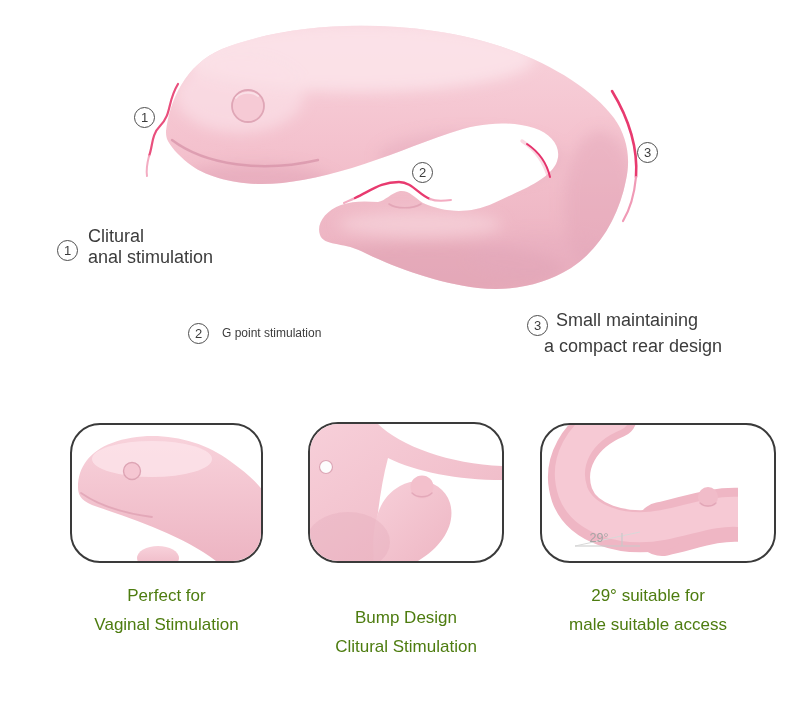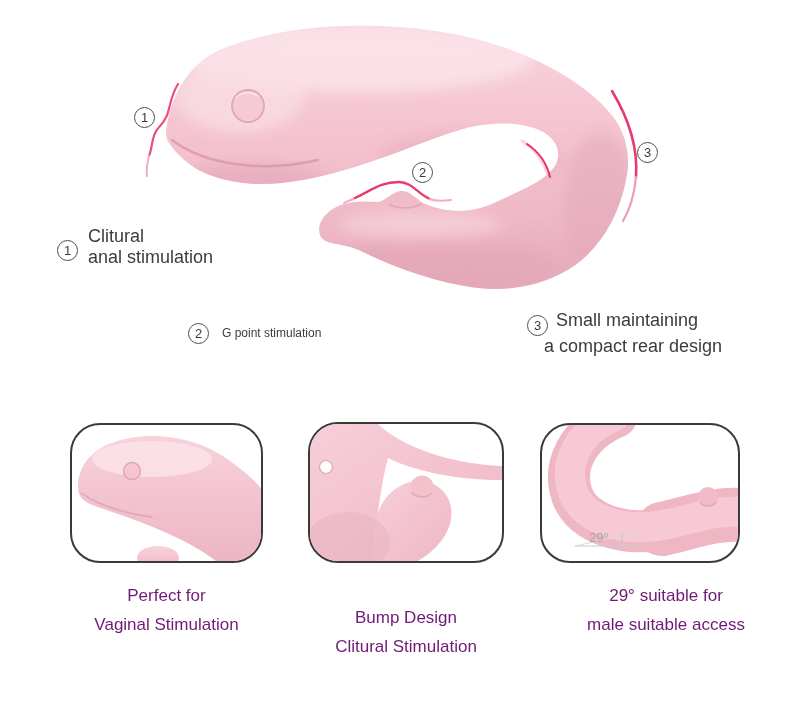--- a/index.html
+++ b/index.html
@@ -22,21 +22,21 @@
   .co2-text{left:222px;top:323px;font-size:12px;line-height:21px;}
   .co3-text{left:556px;top:307px;font-size:18px;line-height:26px;}
   .co3-text .line2{margin-left:-12px;}
   
   .panel{
     position:absolute;box-sizing:border-box;border:2px solid #3a3a3a;
     border-radius:30px;background:#fff;overflow:hidden;
   }
   .panel svg{display:block;}
   .caption{
-    position:absolute;text-align:center;font-size:17px;line-height:28.5px;color:#701a75;
+    position:absolute;text-align:center;font-size:17px;line-height:28.5px;color:#4d7c0f;
   }
 </style>
 </head>
 <body>
 
 <div class="stage">
 
   <svg class="fig-svg" width="800" height="420" viewBox="0 0 800 420" aria-hidden="true">
     <defs>
       <linearGradient id="bodyGrad" x1="0" y1="0" x2="0" y2="1">
@@ -181,35 +181,35 @@
       <circle cx="112" cy="63" r="11.5" fill="#f3c0cc"></circle>
       <path d="M 102,69 C 107,74 117,74 122,69" fill="none" stroke="#d897ab" stroke-width="1.5" opacity="0.6" stroke-linecap="round"></path>
       <circle cx="16" cy="43" r="6.5" fill="#fdfdfd" stroke="#dca6b5" stroke-width="1.2"></circle>
     </svg>
   </div>
   <div class="caption" style="left:308px;top:604px;width:196px;">
     <span class="line" style="display:block;">Bump Design</span>
     <span class="line" style="display:block;">Clitural Stimulation</span>
   </div>
 
-  <div class="panel" style="left:540px;top:423px;width:200px;height:140px;">
+  <div class="panel" style="left:540px;top:423px;width:236px;height:140px;">
     <svg width="196" height="136" viewBox="0 0 196 136">
       <g fill="none" stroke-linecap="round">
         <path d="M 120,104 C 148,98 172,88 200,90" stroke="#efb6c4" stroke-width="54"></path>
         <path d="M 74,-8 C 36,8 20,40 30,70 C 40,98 80,112 122,104" stroke="#efb6c4" stroke-width="42"></path>
         <path d="M 73,-9 C 36,6 21,38 31,67 C 41,94 80,108 121,100 C 148,95 172,85 198,87" stroke="#f6c9d4" stroke-width="30"></path>
       </g>
       <circle cx="166" cy="72" r="10" fill="#f1bcc9"></circle>
       <path d="M 158,78 C 162,82 170,82 174,78" fill="none" stroke="#d897ab" stroke-width="1.4" opacity="0.6" stroke-linecap="round"></path>
       <g>
         <line x1="33" y1="121" x2="98" y2="121" stroke="#c9c9c9" stroke-width="1.2"></line>
         <line x1="33" y1="121" x2="98" y2="107" stroke="#d8d8d8" stroke-width="1"></line>
         <line x1="80" y1="108" x2="80" y2="121" stroke="#c9c9c9" stroke-width="1.2"></line>
         <text x="57" y="117" text-anchor="middle" font-size="12.5" fill="#a5a5a5" font-family="Liberation Sans, sans-serif">29°</text>
       </g>
     </svg>
   </div>
-  <div class="caption" style="left:566px;top:582px;width:200px;">
+  <div class="caption" style="left:548px;top:582px;width:200px;">
     <span class="line" style="display:block;">29° suitable for</span>
     <span class="line" style="display:block;">male suitable access</span>
   </div>
 
 </div>
 
 </body></html>

